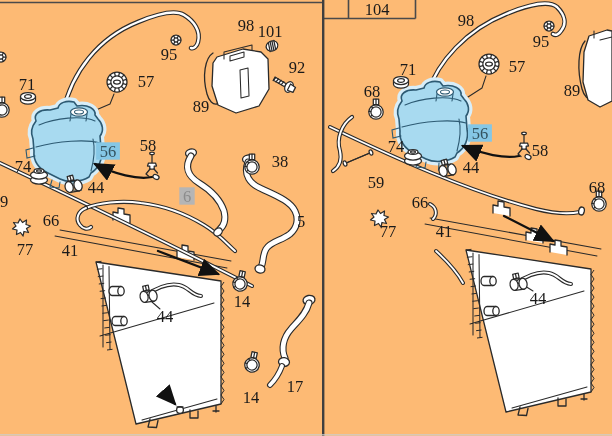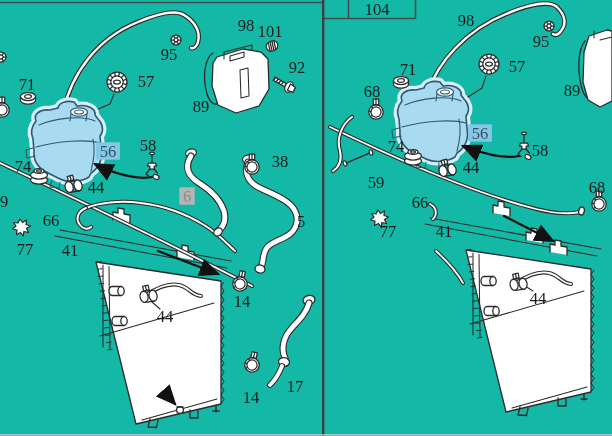--- a/index.html
+++ b/index.html
@@ -1,16 +1,16 @@
 <!DOCTYPE html>
 <html><head>
 <meta charset="utf-8">
 <style>
   html,body{margin:0;padding:0;background:#fff;}
-  #stage{position:relative;width:612px;height:436px;overflow:hidden;background:#14b8a6;}
+  #stage{position:relative;width:612px;height:436px;overflow:hidden;background:#fdba74;}
   svg{display:block;}
   .frame{stroke:#4a4a4a;stroke-width:1.6;fill:none;}
   .art{stroke:#2a2a2a;fill:none;stroke-width:1.3;stroke-linecap:round;stroke-linejoin:round;}
   .artf{stroke:#2a2a2a;fill:#fff;stroke-width:1.3;stroke-linecap:round;stroke-linejoin:round;}
   .thin{stroke-width:1.05;}
   .halo{stroke:#d8eef9;stroke-width:8;fill:none;stroke-linejoin:round;}
   .tank{fill:#a8daf0;stroke:#2d5a73;stroke-width:1.6;stroke-linejoin:round;}
   .tankline{stroke:#2d5a73;fill:none;stroke-width:1.1;stroke-linecap:round;}
   .tankf{fill:#fff;stroke:#2d5a73;stroke-width:1.2;}
   .arrow{stroke:#111;stroke-width:2.3;fill:none;stroke-linecap:round;}

